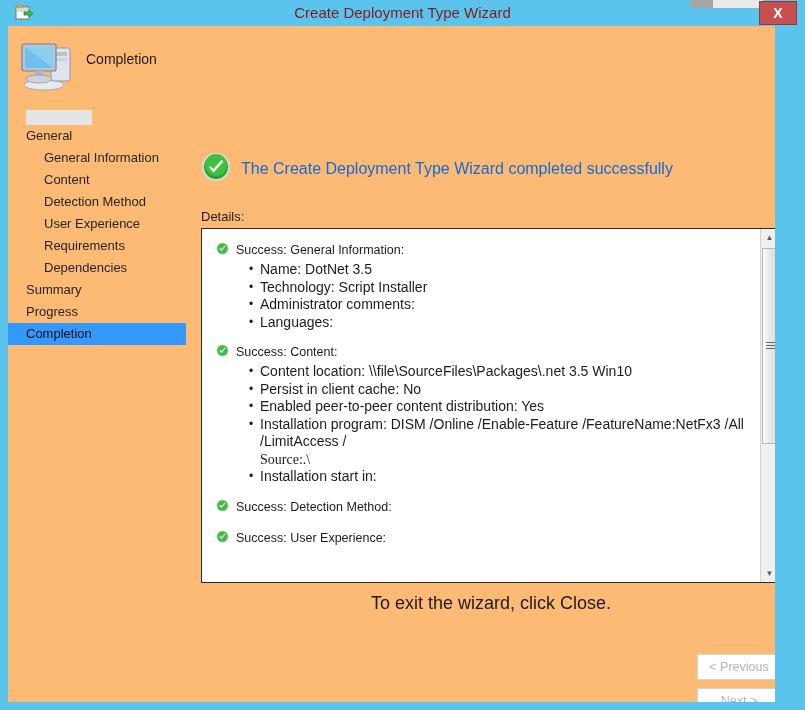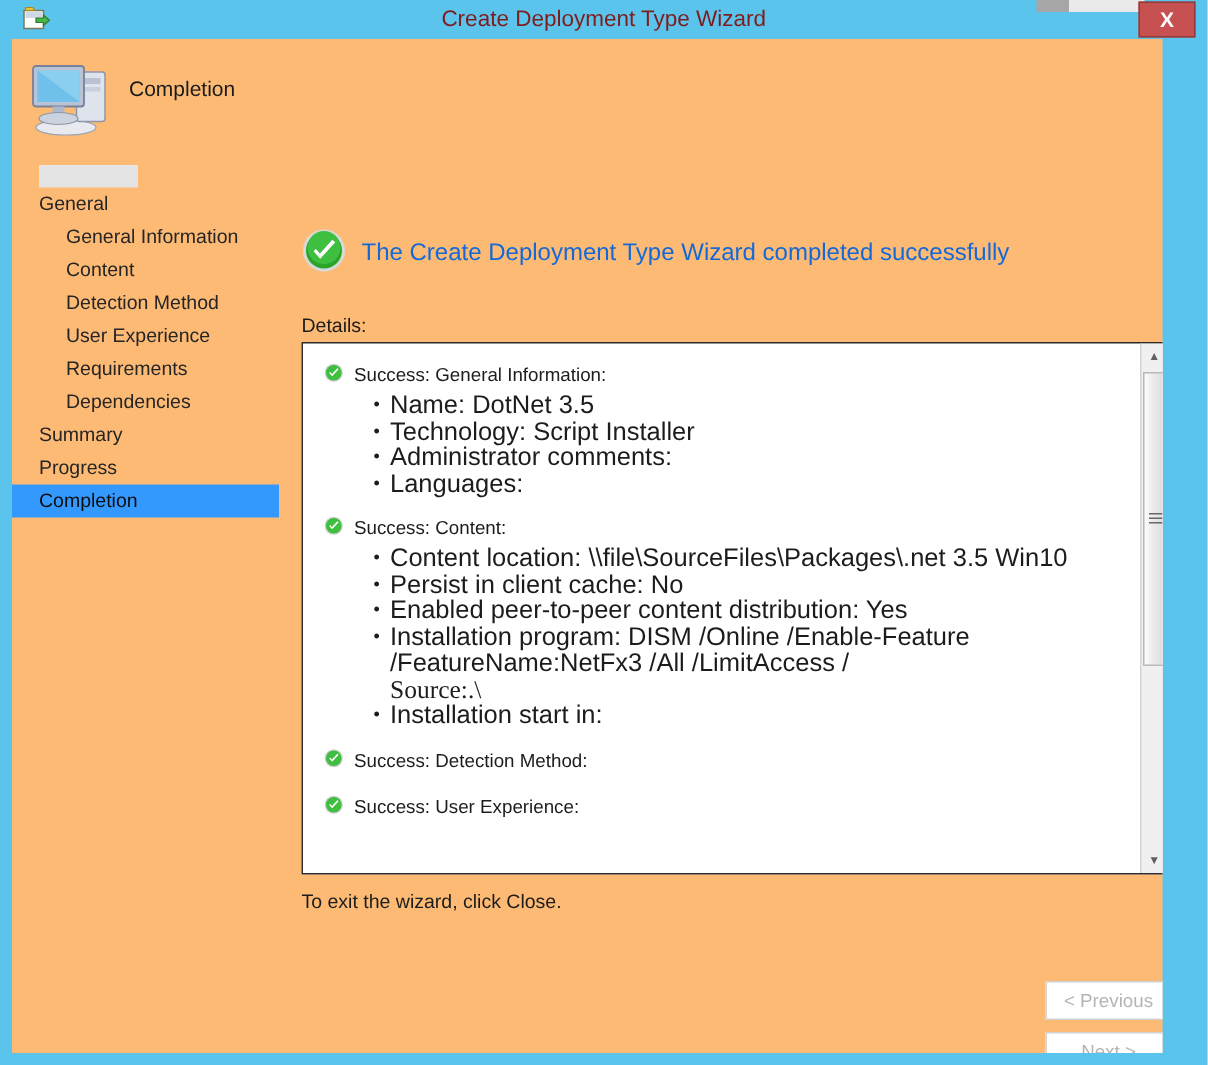--- a/index.html
+++ b/index.html
@@ -115,21 +115,21 @@
     font-size: 12.5px; color: #1c1c1c;
     line-height: 17px;
   }
   .sec-head .ico { flex: 0 0 auto; margin-top: 1px; }
   ul.bullets {
     margin: 1px 0 0 0; padding: 0;
     list-style: none;
   }
   ul.bullets li {
     position: relative;
-    font-size: 17px; color: #1c1c1c;
+    font-size: 14px; color: #1c1c1c;
     line-height: 17.5px;
     padding-left: 44px;
     text-indent: 0;
   }
   ul.bullets li::before {
     content: "\2022";
     position: absolute; left: 33px; top: 0;
     font-size: 12px;
   }
   ul.bullets li.cont { padding-left: 44px; font-family: Liberation Serif, serif; }
@@ -155,21 +155,21 @@
   }
   #sb-grip {
     position: absolute; left: 3px; top: 50%;
     margin-top: -4px; width: 9px; height: 8px;
   }
   #sb-grip span {
     display: block; height: 1px; margin-bottom: 2px;
     background: #666666;
   }
   #exit-note {
-    margin-top: 10px; font-size: 13px; color: #1c1c1c;
+    margin-top: 10px; font-size: 18px; color: #1c1c1c; text-align: center;
   }
   #footer {
     position: absolute; left: 0; bottom: 0;
     width: 789px; height: 56px;
   }
   #btnrow {
     position: absolute; right: 16px; top: 8px;
     display: flex; gap: 8px; flex-direction: column;
   }
   .btn {

